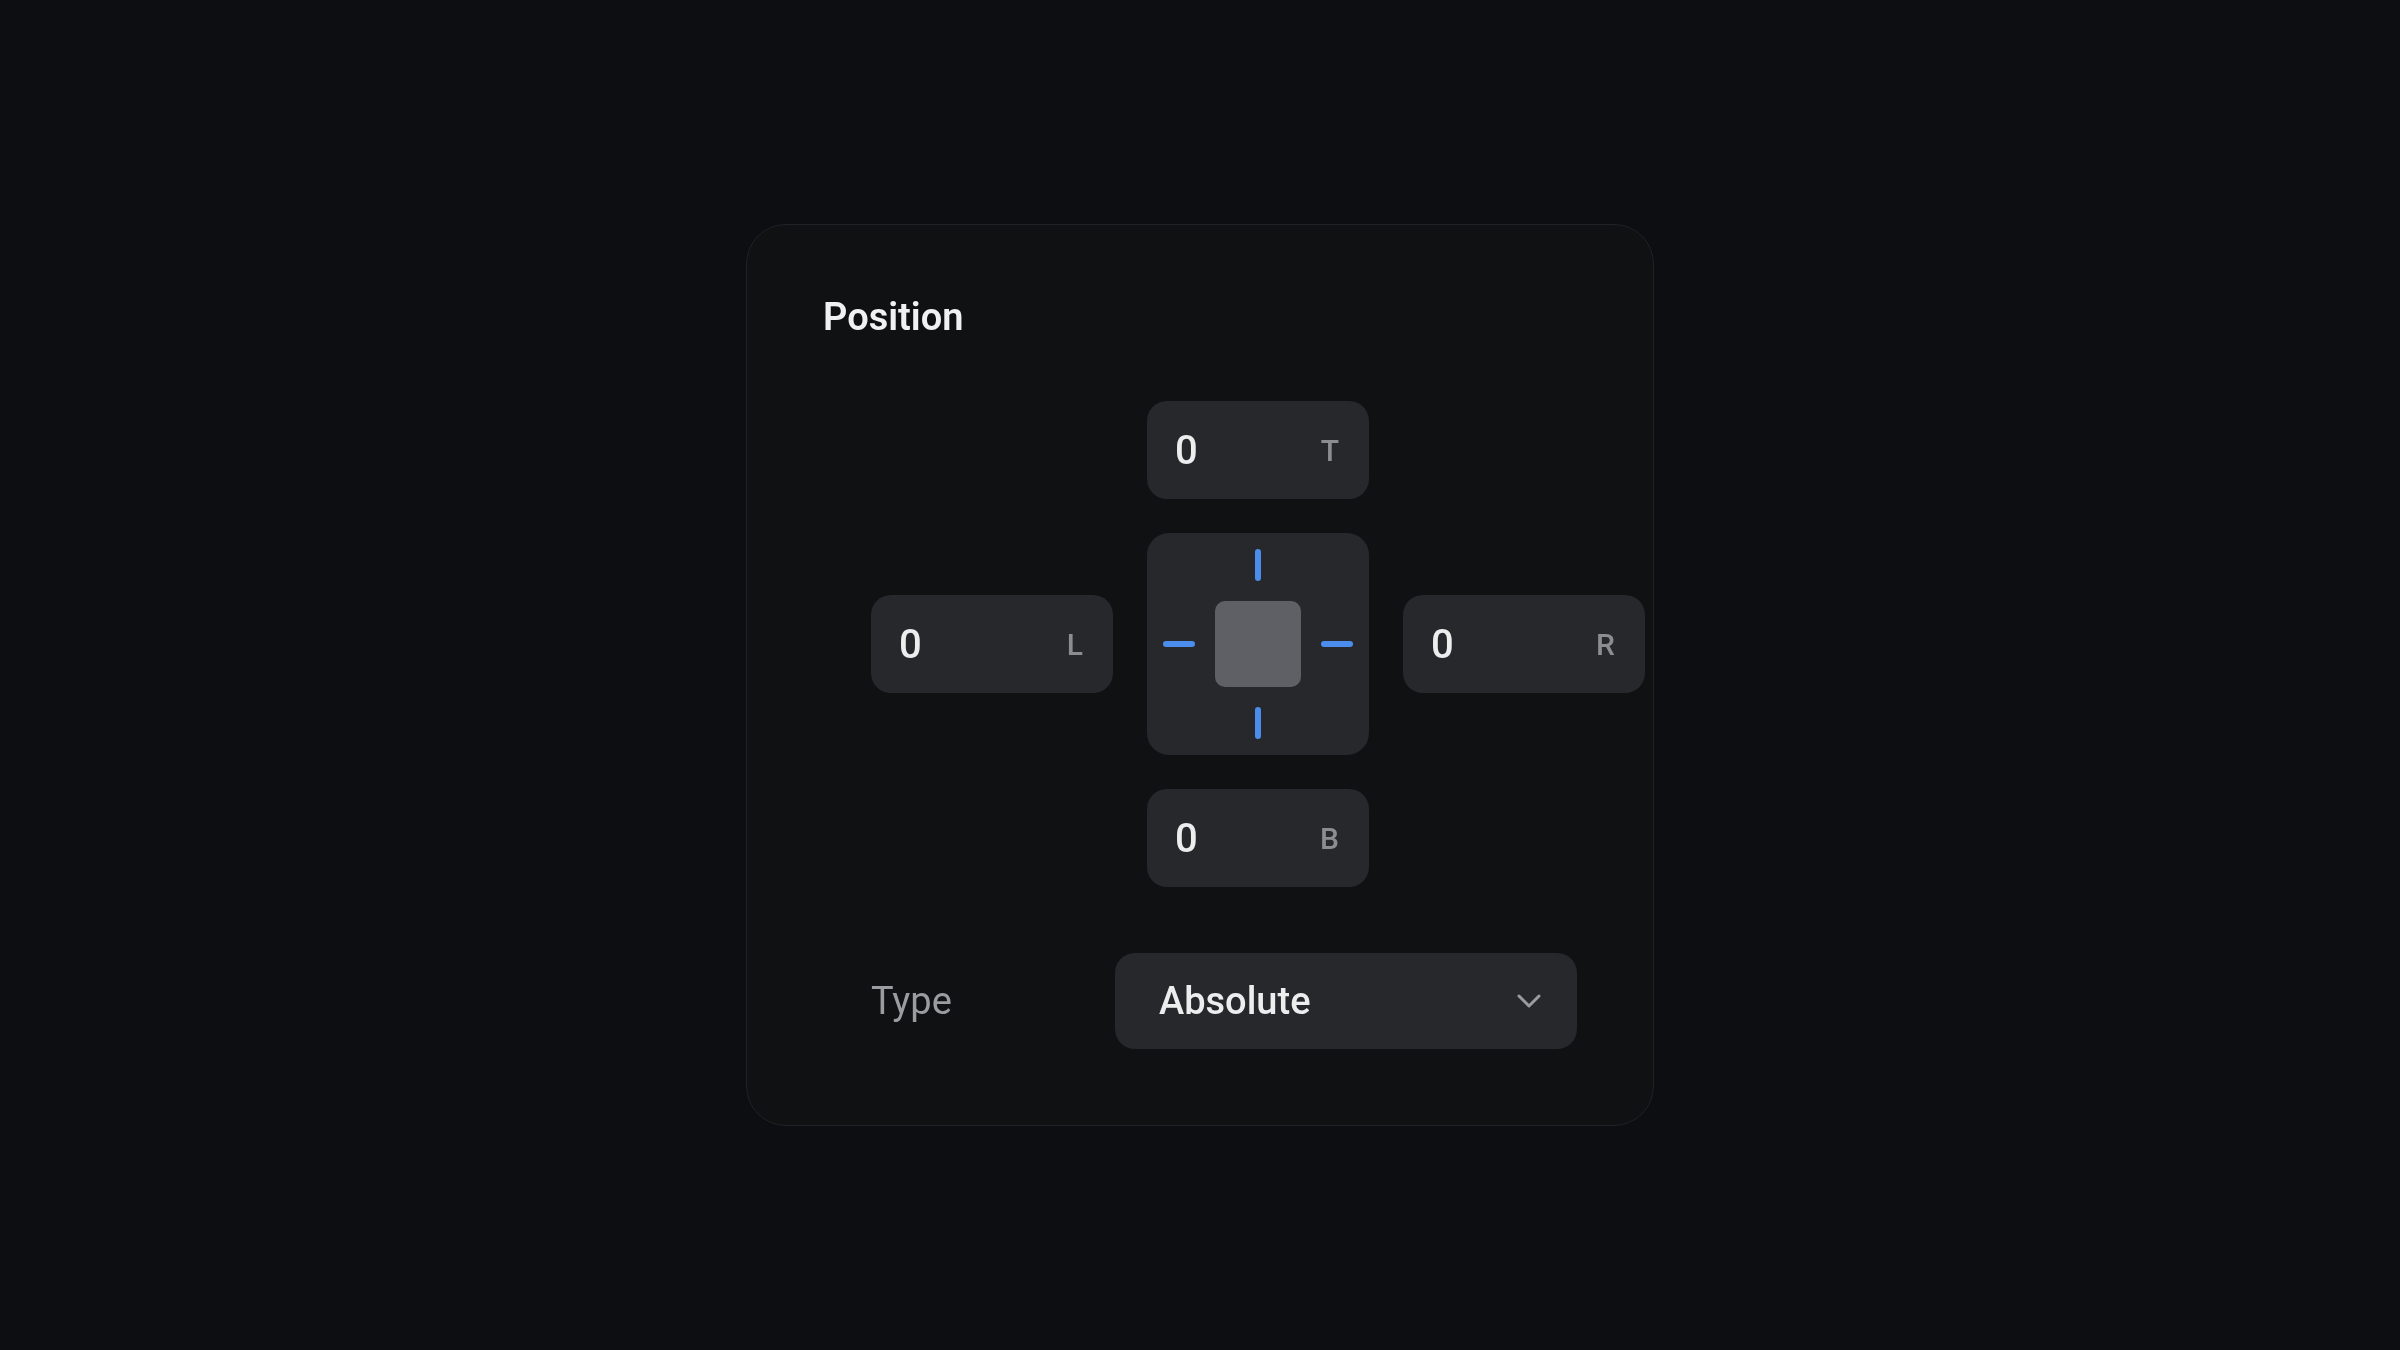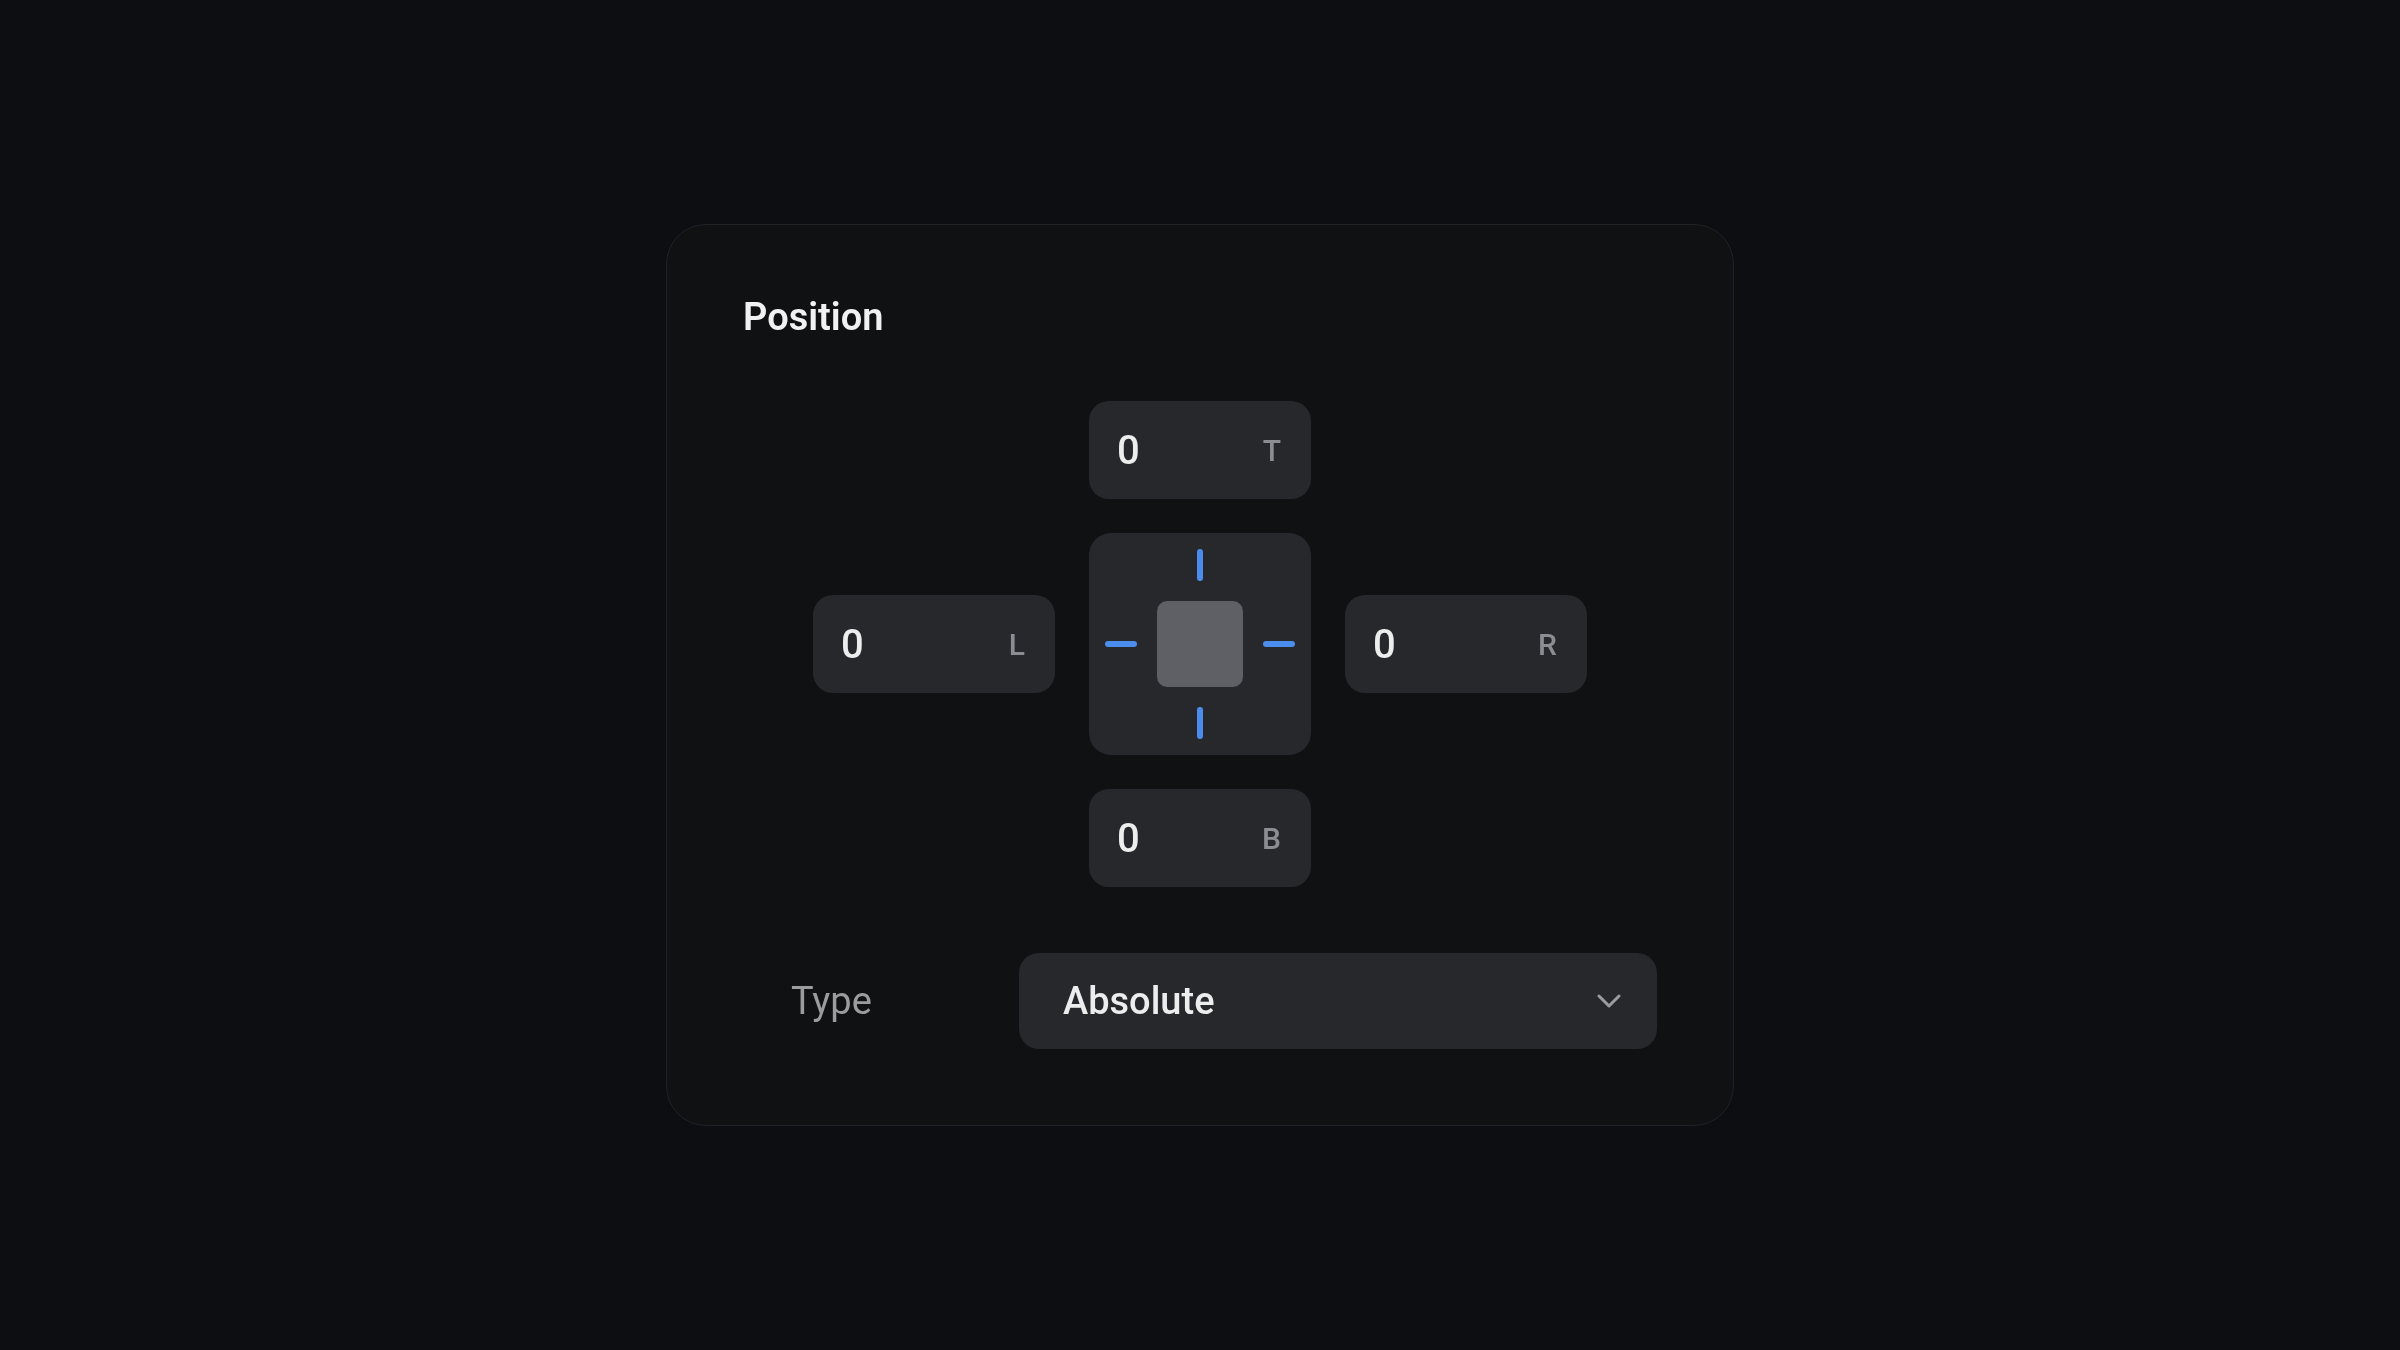--- a/index.html
+++ b/index.html
@@ -12,21 +12,21 @@
       width: 2400px;
       height: 1350px;
       background: #0d0e11;
       font-family: -apple-system, BlinkMacSystemFont, "Segoe UI", Roboto, Helvetica, Arial, sans-serif;
       display: flex;
       align-items: center;
       justify-content: center;
     }
     
     .panel {
-      width: 1068px;
+      width: 908px;
       background: #101113;
       border: 1px solid #212226;
       border-radius: 40px;
       padding: 70px 76px 76px 76px;
     }
     
     .panel-title {
       color: #f0f1f2;
       font-size: 38px;
       font-weight: 600;
@@ -130,21 +130,21 @@
       width: 32px;
       height: 6px;
       right: 16px;
       top: 50%;
       transform: translateY(-50%);
     }
     
     .type-row {
       display: flex;
       align-items: center;
-      gap: 40px;
+      gap: 56px;
       margin-left: 48px;
     }
     
     .type-label {
       color: #9b9ca0;
       font-size: 38px;
       font-weight: 400;
       width: 188px;
     }
     

